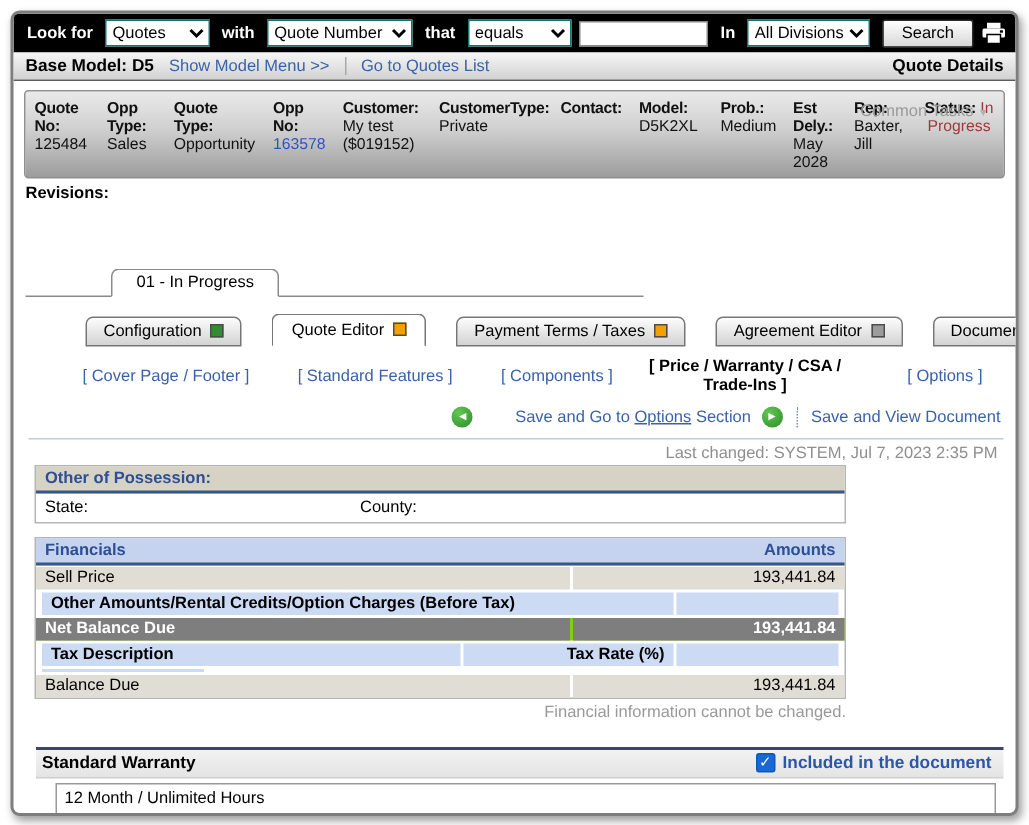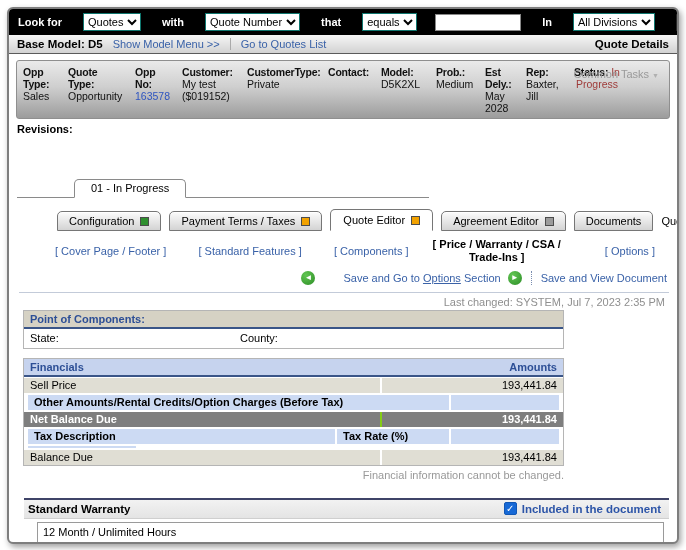--- a/index.html
+++ b/index.html
@@ -1,21 +1,21 @@
 <!DOCTYPE html>
 <html><head>
 <meta charset="utf-8">
 <style>
   * { box-sizing: border-box; margin: 0; padding: 0; }
   html,body { width: 686px; height: 550px; background:#fff; font-family:"Liberation Sans","DejaVu Sans",sans-serif; }
   .page { position:absolute; left:7px; top:7px; width:672px; height:537px; background:#fff;
           border:2px solid #7e7e7e; border-radius:6px; box-shadow:2px 3px 6px rgba(0,0,0,.38); overflow:hidden; }
 
   
-  .searchbar { height:26px; background:#000; display:flex; align-items:center; gap:18px; padding:0 6px; }
+  .searchbar { height:26px; background:#000; display:flex; align-items:center; gap:5px; padding:0 6px; }
   .searchbar .lbl { color:#fff; font-weight:bold; font-size:11px; padding:0 3px; white-space:nowrap; }
   .searchbar select { font-size:11px; height:18px; border:1px solid #0f766e; background:#fff; }
   .searchbar input { width:86px; height:17px; border:1px solid #888; font-size:11px; padding:0 2px; }
   .sel-cat{width:80px}.sel-field{width:112px}.sel-op{width:80px}.sel-div{width:90px}
   .search-btn { font-size:11px; height:19px; padding:0 12px; margin-left:3px;
                 background:linear-gradient(#fefefe,#d7d7d7); border:1px solid #2a2a2a; border-radius:2px; }
   .printer { margin-left:auto; cursor:pointer; display:flex; align-items:center; }
 
   
   .modelbar { height:19px; background:linear-gradient(#f6f6f6,#d2d2d2); border-bottom:1px solid #5a5a5a;
@@ -38,21 +38,21 @@
   .common-tasks { position:absolute; right:10px; top:7px; color:#9a9a9a; font-size:11px; cursor:pointer; }
   .common-tasks .chev { font-size:7px; color:#b0b0b0; margin-left:3px; }
 
   
   .rev-label { font-size:11px; font-weight:bold; margin:4px 0 0 8px; }
   .rev-strip { margin-left:8px; width:412px; display:flex; align-items:flex-end; border-bottom:1px solid #8a8a8a; height:19px;margin-top:44px; }
   .rev-tab { margin-left:57px; margin-bottom:-1px; background:#fff; border:1px solid #8a8a8a; border-bottom:1px solid #fff;
              border-radius:5px 5px 0 0; font-size:11px; padding:2px 16px 3px 16px; cursor:pointer; }
 
   
-  .tabrow { margin-top:11px; display:flex; align-items:flex-end; gap:8px; padding:0 8px 0 48px; }
+  .tabrow { margin-top:11px; display:flex; align-items:flex-end; gap:20px; padding:0 8px 0 48px; }
   .tab { font-size:11px; border:1px solid #767676; border-radius:5px 5px 0 0; padding:3px 11px;
          background:linear-gradient(#fcfcfc,#d3d3d3); cursor:pointer; white-space:nowrap;
          box-shadow:inset 0 1px 0 #fff; }
   .tab.active { background:#fff; border-bottom-color:#fff; padding:4px 12px 4px 12px; box-shadow:none; }
   .sq { display:inline-block; width:9px; height:9px; border:1px solid #4c4c4c; margin-left:6px; vertical-align:-1px; }
   .sq-green{background:#2f8f2f}.sq-orange{background:#f2a200}.sq-gray{background:#9b9b9b}
   .quote-icons { margin-left:auto; display:flex; align-items:center; gap:4px; font-size:11px; padding-bottom:3px; }
   .ic-word { width:14px; height:14px; background:#2b579a; border:1px solid #1c3f74; border-radius:2px; color:#fff;
              font-size:9px; font-weight:bold; text-align:center; line-height:13px; cursor:pointer; }
 
@@ -86,21 +86,21 @@
   .fin-row { display:flex; gap:2px; margin-top:1px; }
   .fin-row .cell { padding:1px 6px; line-height:13px; }
   .fin-row .grow { flex:1; }
   .amt { width:181px; text-align:right; }
   .bg-beige { background:#e0ded4; }
   .bg-blue { background:#ccdaf3; }
   .inset { margin-left:4px; margin-right:4px; margin-top:2px; margin-bottom:2px; font-weight:bold; }
   .stub { width:108px; }
   .net { background:#84cc16; }
   .net .cell { background:#7e7e7e; color:#fff; font-weight:bold; }
-  .taxmid { width:112px; text-align:left; }
+  .taxmid { width:140px; text-align:right; }
   .fin-note { width:555px; text-align:right; color:#999; font-size:11px; margin-top:3px; }
 
   
   .warranty { margin:17px 0 0 15px; width:645px; }
   .warr-header { border-top:2px solid #3f4468; background:linear-gradient(#f2f2f2,#e4e4e4); border-bottom:1px solid #cfcfcf;
                  display:flex; align-items:center; padding:2px 8px 3px 4px; font-size:11.5px; }
   .warr-title { font-weight:bold; }
   .warr-right { margin-left:auto; display:flex; align-items:center; gap:5px; color:#2d55a8; font-weight:bold; font-size:11.5px; }
   .chk { width:13px; height:13px; background:#1769d6; border:1px solid #1257b4; border-radius:2px; color:#fff;
          font-size:10px; line-height:12px; text-align:center; cursor:pointer; }
@@ -136,20 +136,21 @@
 
   <div class="modelbar">
     <b>Base Model: D5</b>
     <a class="link">Show Model Menu &gt;&gt;</a>
     <span class="vsep"></span>
     <a class="link">Go to Quotes List</a>
     <span class="title">Quote Details</span>
   </div>
 
   <div class="qpanel">
+    <div class="qfield f1"><b>Quote No:</b> <span>125484</span></div>
     <div class="qfield f2"><b>Opp Type:</b> <span>Sales</span></div>
     <div class="qfield f3"><b>Quote Type:</b> <span>Opportunity</span></div>
     <div class="qfield f4"><b>Opp No:</b> <span class="val-link">163578</span></div>
     <div class="qfield f5"><b>Customer:</b> <span>My test ($019152)</span></div>
     <div class="qfield f6"><b>CustomerType:</b> <span>Private</span></div>
     <div class="qfield f7"><b>Contact:</b> <span></span></div>
     <div class="qfield f8"><b>Model:</b> <span>D5K2XL</span></div>
     <div class="qfield f9"><b>Prob.:</b> <span>Medium</span></div>
     <div class="qfield f10"><b>Est Dely.:</b> <span>May 2028</span></div>
     <div class="qfield f11"><b>Rep:</b> <span>Baxter, Jill</span></div>
@@ -157,22 +158,22 @@
     <div class="common-tasks"><span>Common Tasks</span><span class="chev">▼</span></div>
   </div>
 
   <div class="rev-label">Revisions:</div>
   <div class="rev-strip">
     <span class="rev-tab">01 - In Progress</span>
   </div>
 
   <div class="tabrow">
     <div class="tab"><span>Configuration</span><i class="sq sq-green"></i></div>
+    <div class="tab active"><span>Quote Editor</span><i class="sq sq-orange"></i></div>
     <div class="tab"><span>Payment Terms / Taxes</span><i class="sq sq-orange"></i></div>
-    <div class="tab active"><span>Quote Editor</span><i class="sq sq-orange"></i></div>
     <div class="tab"><span>Agreement Editor</span><i class="sq sq-gray"></i></div>
     <div class="tab"><span>Documents</span></div>
     <div class="quote-icons">
       <span>Quote:</span>
       <span class="ic-word">W</span>
 
     </div>
   </div>
 
   <div class="subnav">
@@ -189,21 +190,21 @@
     <a class="link"><span>Save and Go to </span><u>Options</u><span> Section</span></a>
     <span class="gcircle">►</span>
     <span class="dotsep"></span>
     <a class="link">Save and View Document</a>
   </div>
 
   <div class="divider"></div>
   <div class="lastchanged">Last changed: SYSTEM, Jul 7, 2023 2:35 PM</div>
 
   <div class="box">
-    <div class="box-header">Point of Components:</div>
+    <div class="box-header">Other of Possession:</div>
     <div class="pop-row">
       <span class="pop-state">State:</span>
       <span>County:</span>
     </div>
   </div>
 
   <div class="box fin">
     <div class="fin-header">
       <span class="a">Financials</span>
       <span class="b">Amounts</span>

